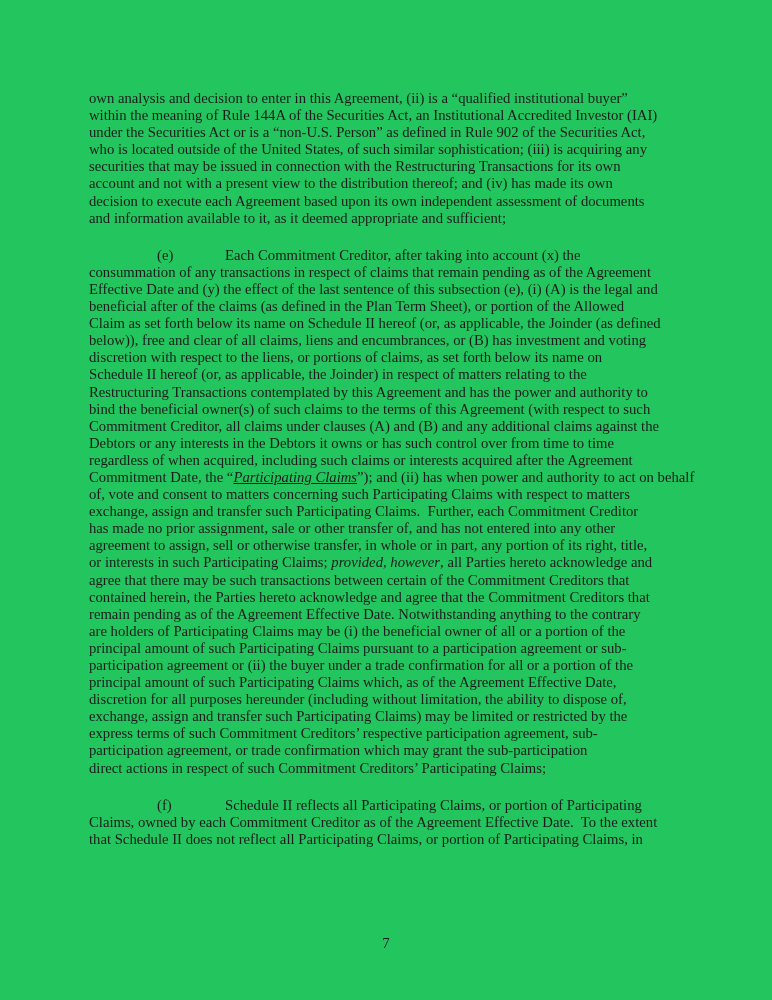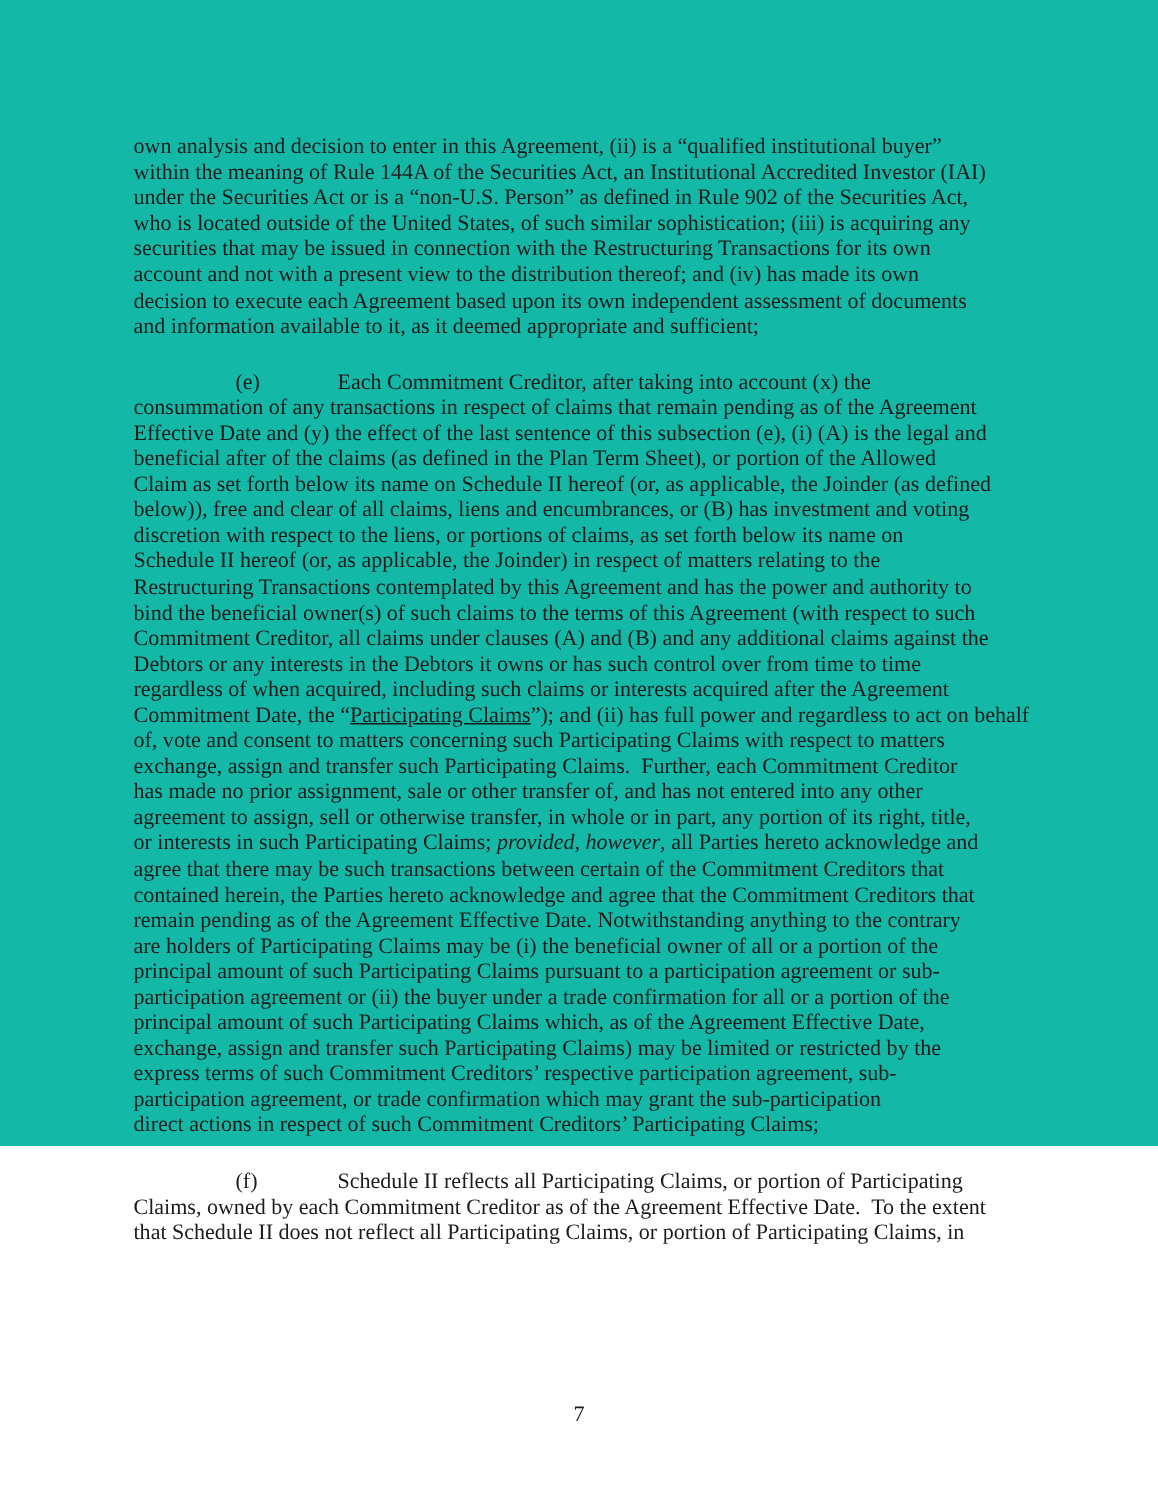--- a/index.html
+++ b/index.html
@@ -12,43 +12,43 @@
     background: #ffffff;
     overflow: hidden;
     position: relative;
     font-family: "Liberation Serif", "DejaVu Serif", serif;
     color: #1c1c1c;
   }
   .page {
     position: absolute;
     left: 0; top: 0;
     width: 772px;
-    height: 764px;
-    background: #14b8a6;
+    height: 1000px;
+    background: #22c55e;
   }
   .text-block {
     position: absolute;
     left: 89px;
     top: 90px;
     width: 602px;
     font-size: 14.7px;
     line-height: 17.1px;
   }
   .paragraph + .paragraph {
     margin-top: 20px;
   }
   .line {
     white-space: pre;
   }
   .p-label {
     display: inline-block;
     margin-left: 68px;
     width: 68px;
   }
-  .seg-u { text-decoration: underline; }
+  .seg-u { text-decoration: underline; font-style: italic; }
   .seg-i { font-style: italic; }
   .footer {
     position: absolute;
     left: 0;
     top: 935px;
     width: 772px;
     text-align: center;
     font-size: 14.7px;
     line-height: 17.1px;
   }
@@ -75,33 +75,34 @@
         <div class="line">beneficial after of the claims (as defined in the Plan Term Sheet), or portion of the Allowed</div>
         <div class="line">Claim as set forth below its name on Schedule II hereof (or, as applicable, the Joinder (as defined</div>
         <div class="line">below)), free and clear of all claims, liens and encumbrances, or (B) has investment and voting</div>
         <div class="line">discretion with respect to the liens, or portions of claims, as set forth below its name on</div>
         <div class="line">Schedule II hereof (or, as applicable, the Joinder) in respect of matters relating to the</div>
         <div class="line">Restructuring Transactions contemplated by this Agreement and has the power and authority to</div>
         <div class="line">bind the beneficial owner(s) of such claims to the terms of this Agreement (with respect to such</div>
         <div class="line">Commitment Creditor, all claims under clauses (A) and (B) and any additional claims against the</div>
         <div class="line">Debtors or any interests in the Debtors it owns or has such control over from time to time</div>
         <div class="line">regardless of when acquired, including such claims or interests acquired after the Agreement</div>
-        <div class="line"><span>Commitment Date, the “</span><span class="seg-u">Participating Claims</span><span>”); and (ii) has full power and regardless to act on behalf</span></div>
+        <div class="line"><span>Commitment Date, the “</span><span class="seg-u">Participating Claims</span><span>”); and (ii) has when power and authority to act on behalf</span></div>
         <div class="line">of, vote and consent to matters concerning such Participating Claims with respect to matters</div>
         <div class="line">exchange, assign and transfer such Participating Claims.  Further, each Commitment Creditor</div>
         <div class="line">has made no prior assignment, sale or other transfer of, and has not entered into any other</div>
         <div class="line">agreement to assign, sell or otherwise transfer, in whole or in part, any portion of its right, title,</div>
         <div class="line"><span>or interests in such Participating Claims; </span><span class="seg-i">provided, however</span><span>, all Parties hereto acknowledge and</span></div>
         <div class="line">agree that there may be such transactions between certain of the Commitment Creditors that</div>
         <div class="line">contained herein, the Parties hereto acknowledge and agree that the Commitment Creditors that</div>
         <div class="line">remain pending as of the Agreement Effective Date. Notwithstanding anything to the contrary</div>
         <div class="line">are holders of Participating Claims may be (i) the beneficial owner of all or a portion of the</div>
         <div class="line">principal amount of such Participating Claims pursuant to a participation agreement or sub-</div>
         <div class="line">participation agreement or (ii) the buyer under a trade confirmation for all or a portion of the</div>
         <div class="line">principal amount of such Participating Claims which, as of the Agreement Effective Date,</div>
+        <div class="line">discretion for all purposes hereunder (including without limitation, the ability to dispose of,</div>
         <div class="line">exchange, assign and transfer such Participating Claims) may be limited or restricted by the</div>
         <div class="line">express terms of such Commitment Creditors’ respective participation agreement, sub-</div>
         <div class="line">participation agreement, or trade confirmation which may grant the sub-participation</div>
         <div class="line">direct actions in respect of such Commitment Creditors’ Participating Claims;</div>
       </div>
       <div class="paragraph">
         <div class="line"><span class="p-label">(f)</span>Schedule II reflects all Participating Claims, or portion of Participating</div>
         <div class="line">Claims, owned by each Commitment Creditor as of the Agreement Effective Date.  To the extent</div>
         <div class="line">that Schedule II does not reflect all Participating Claims, or portion of Participating Claims, in</div>
       </div>

